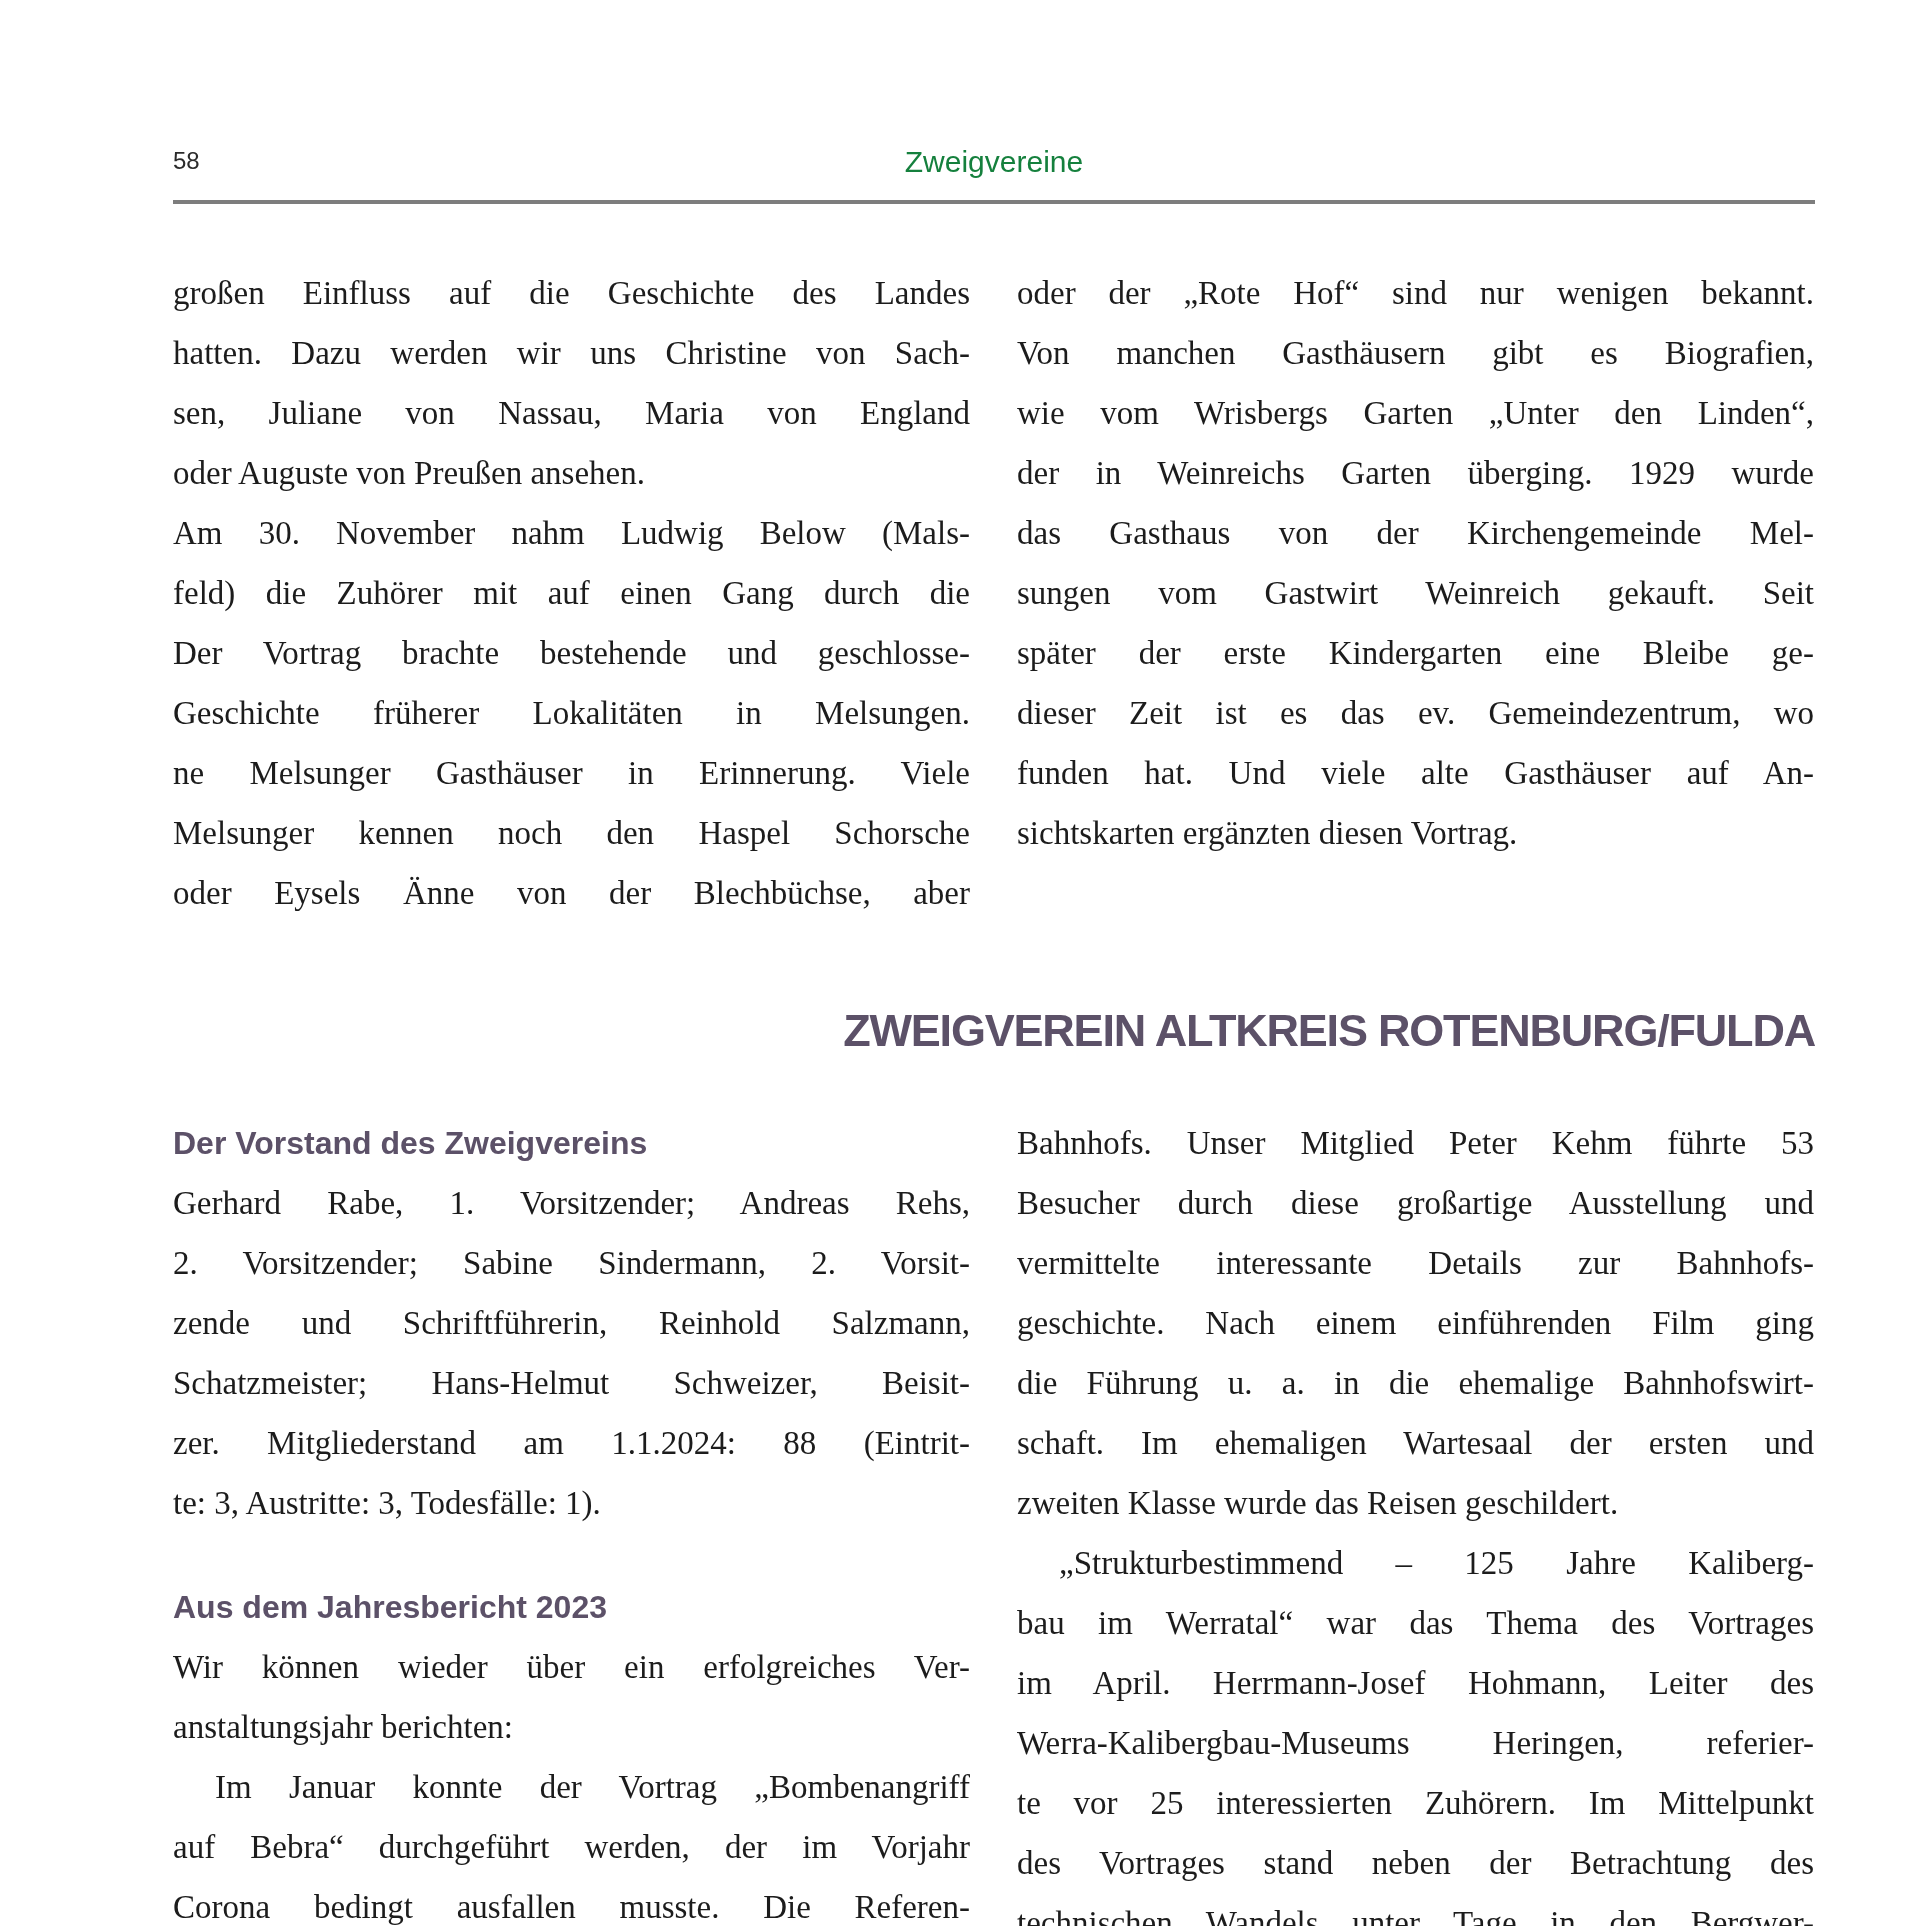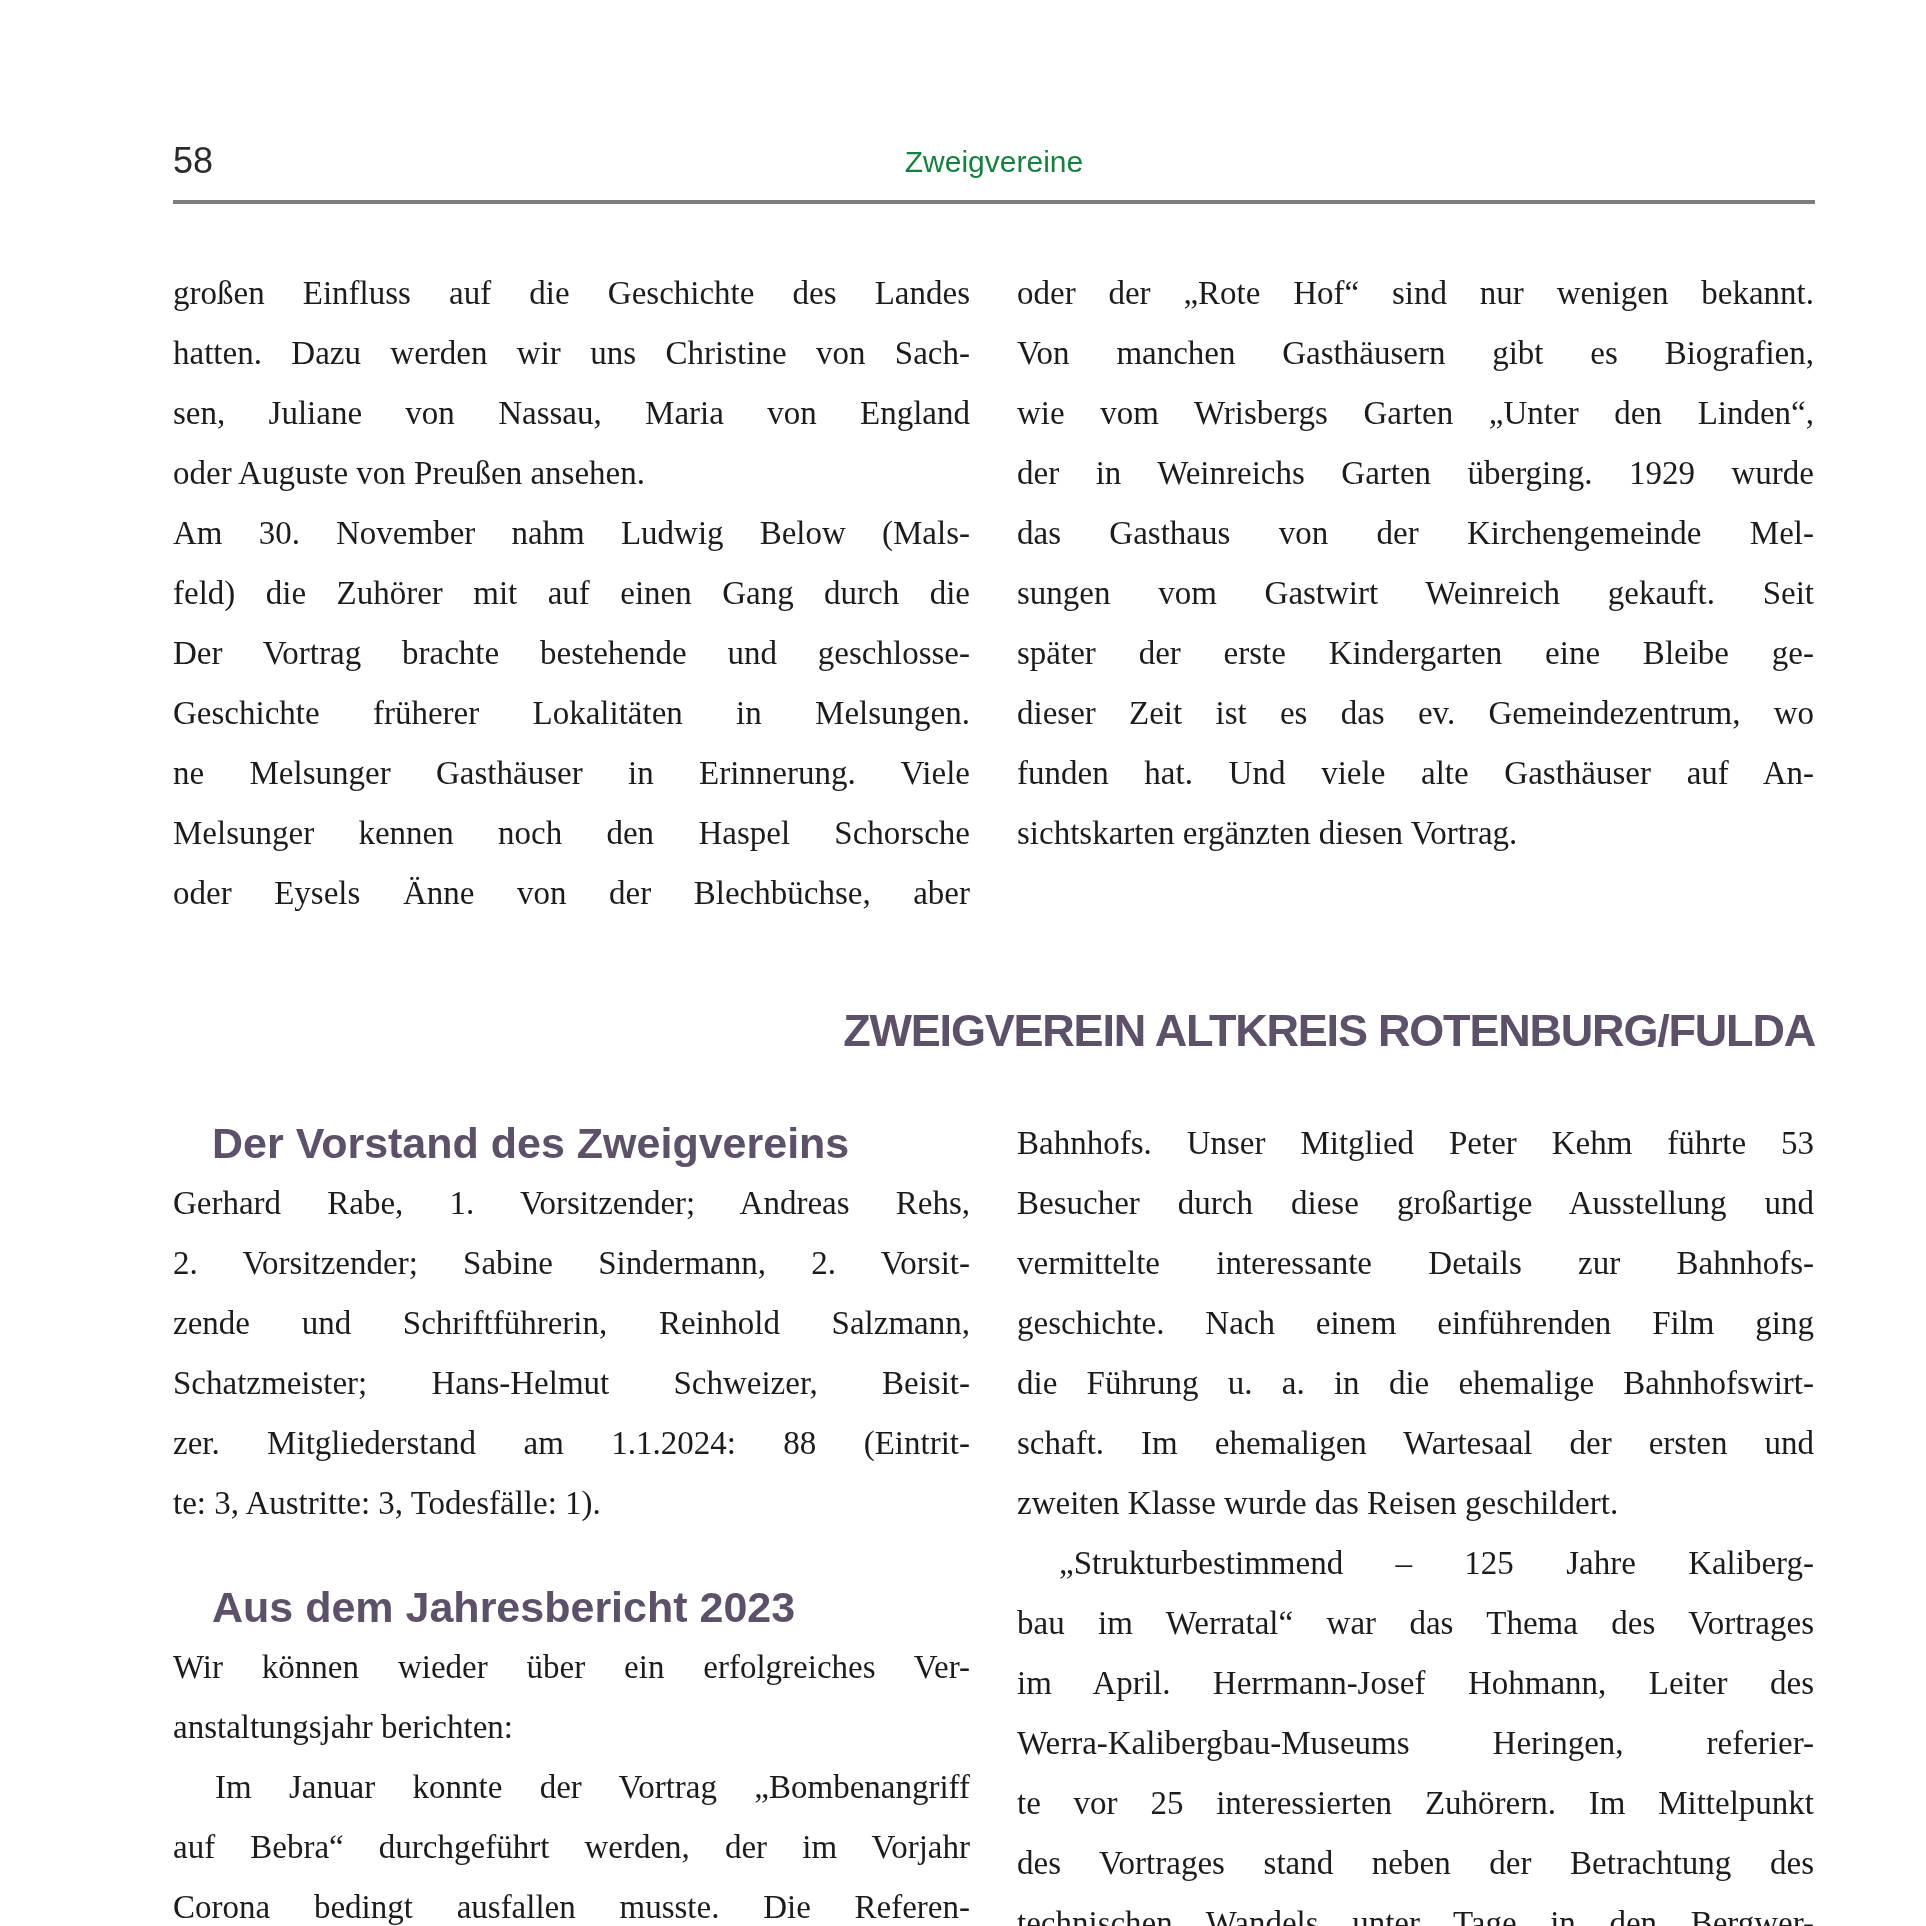--- a/index.html
+++ b/index.html
@@ -13,21 +13,21 @@
     color:#1c1c1c;
     overflow:hidden;
   }
   .hdr{
     position:relative;
     height:52px;
     font-family:"Liberation Sans", sans-serif;
   }
   .page-num{
     position:absolute;left:0;top:-5.4px;
-    font-size:36px;line-height:36px;
+    font-size:24px;line-height:36px;
     color:#2b2b2b;
   }
   .running{
     position:absolute;left:0;right:0;top:-0.8px;
     text-align:center;
     font-size:30px;line-height:30px;
     color:#15803d;
   }
   .rule{height:3.5px;background:#7d7d7d;}
   .cols{display:flex;gap:47px;}
@@ -50,23 +50,22 @@
     text-align:right;
     font-family:"Liberation Sans", sans-serif;
     font-weight:bold;
     font-size:45px;line-height:60px;
     letter-spacing:-1.2px;
     color:#5c5168;
   }
   .subhead{
     font-family:"Liberation Sans", sans-serif;
     font-weight:bold;
-    font-size:43px;line-height:60px;
+    font-size:32px;line-height:60px;
     color:#5c5168;
-    margin-left:39px;
   }
   .spacer{height:44px;}
 </style>
 </head>
 <body>
 
 <div class="page">
   <div class="hdr">
     <span class="page-num">58</span>
     <span class="running">Zweigvereine</span>

